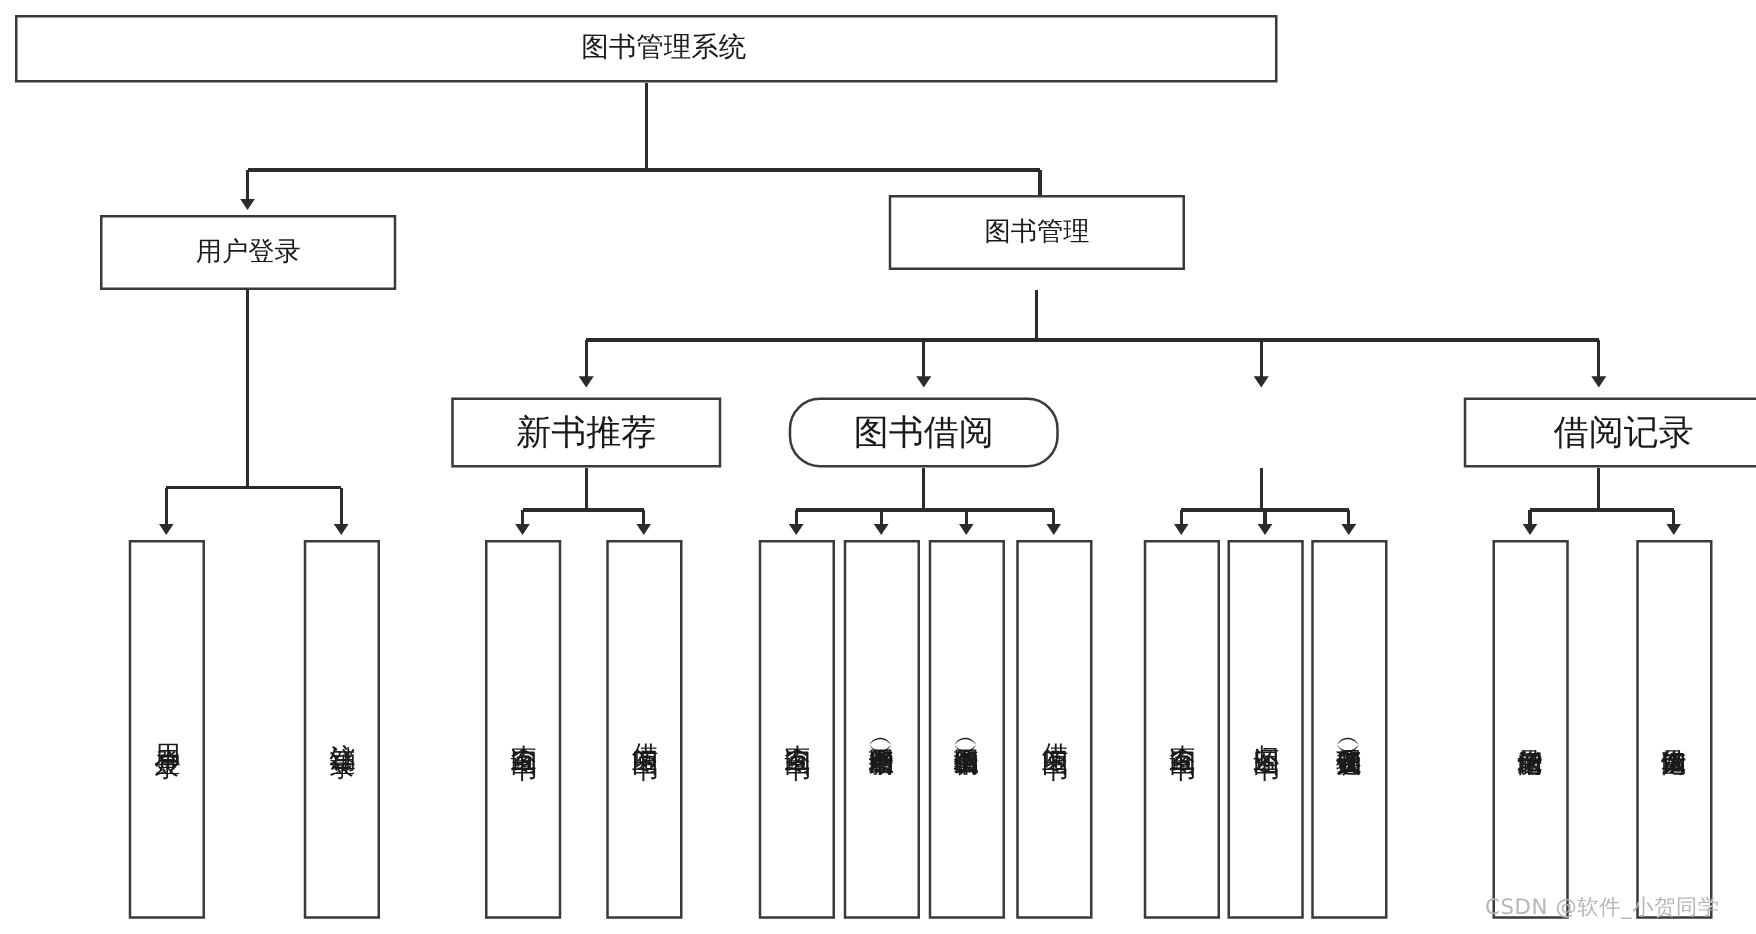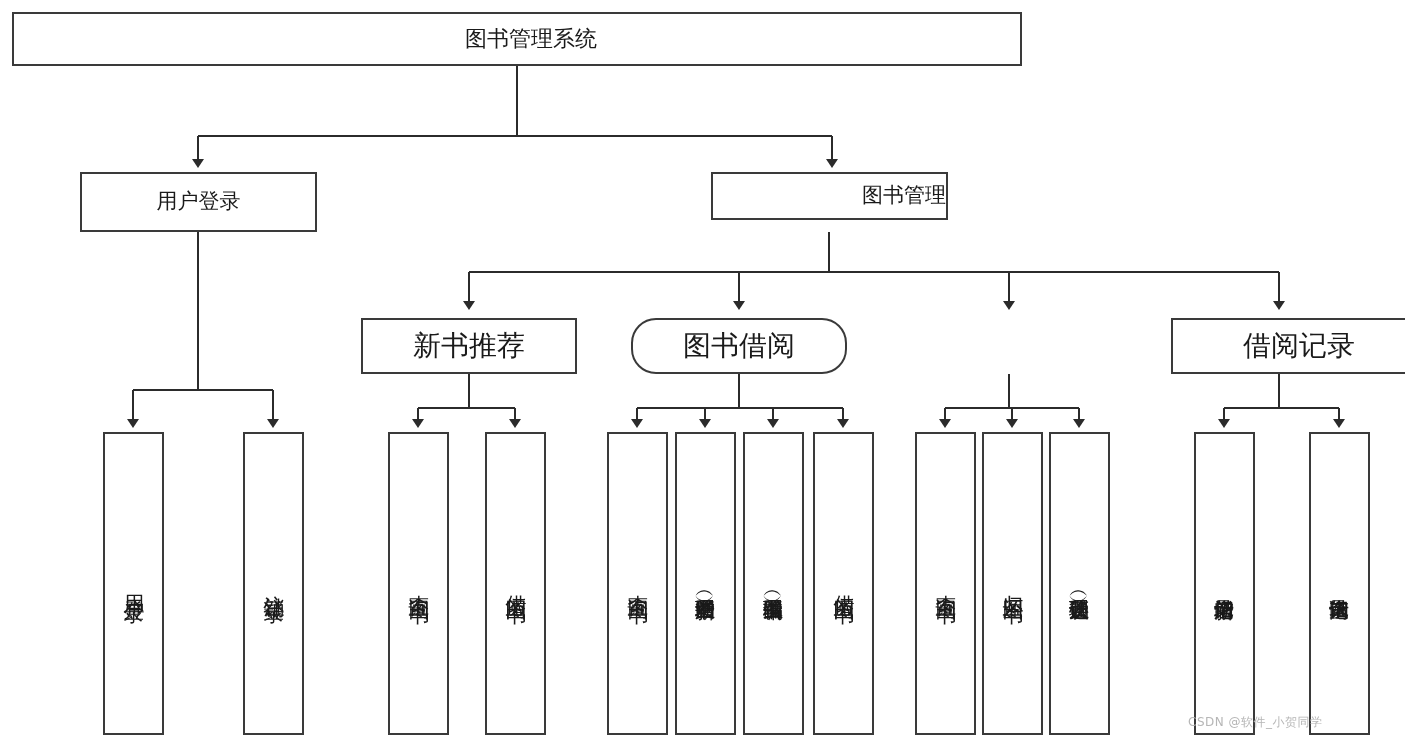--- a/index.html
+++ b/index.html
@@ -63,21 +63,21 @@
     line-height: 1;
   }
   .node.leaf.tight .node-label {
     letter-spacing: 0px;
     font-size: 20px;
   }
   .watermark {
     position: absolute;
     left: 1188px;
     top: 714px;
-    font-size: 12px;
+    font-size: 17px;
     color: #b6b6b6;
     white-space: nowrap;
     letter-spacing: 0.5px;
   }
 </style>
 </head>
 <body>
 
 <div id="canvas">
 
@@ -132,21 +132,21 @@
   </svg>
 
   <div class="node root" style="left:12px; top:12px; width:1010px; height:54px;">
     <span class="node-label">图书管理系统</span>
   </div>
 
   <div class="node lvl2" style="left:80px; top:172px; width:237px; height:60px;">
     <span class="node-label">用户登录</span>
   </div>
 
-  <div class="node lvl2" style="left:711px; top:172px; width:237px; height:48px;justify-content:flex-end;">
+  <div class="node lvl2" style="left:711px; top:156px; width:237px; height:60px;">
     <span class="node-label">图书管理</span>
   </div>
 
   <div class="node lvl3" style="left:361px; top:318px; width:216px; height:56px;">
     <span class="node-label">新书推荐</span>
   </div>
 
   <div class="node lvl3" style="left:631px; top:318px; width:216px; height:56px;border-radius:25px;">
     <span class="node-label">图书借阅</span>
   </div>

